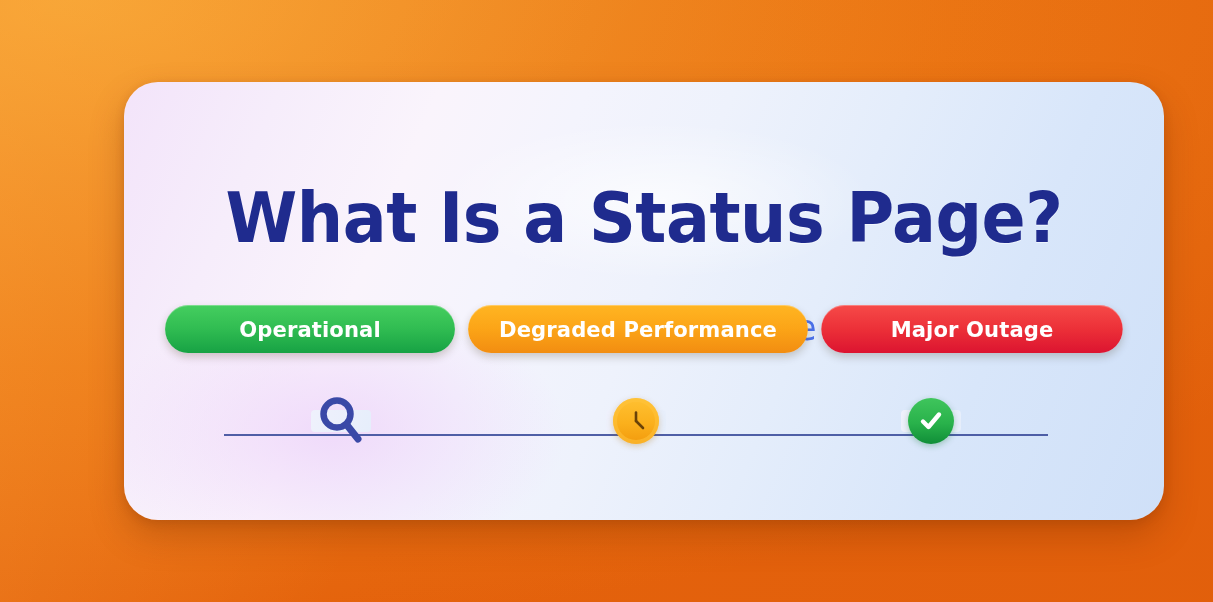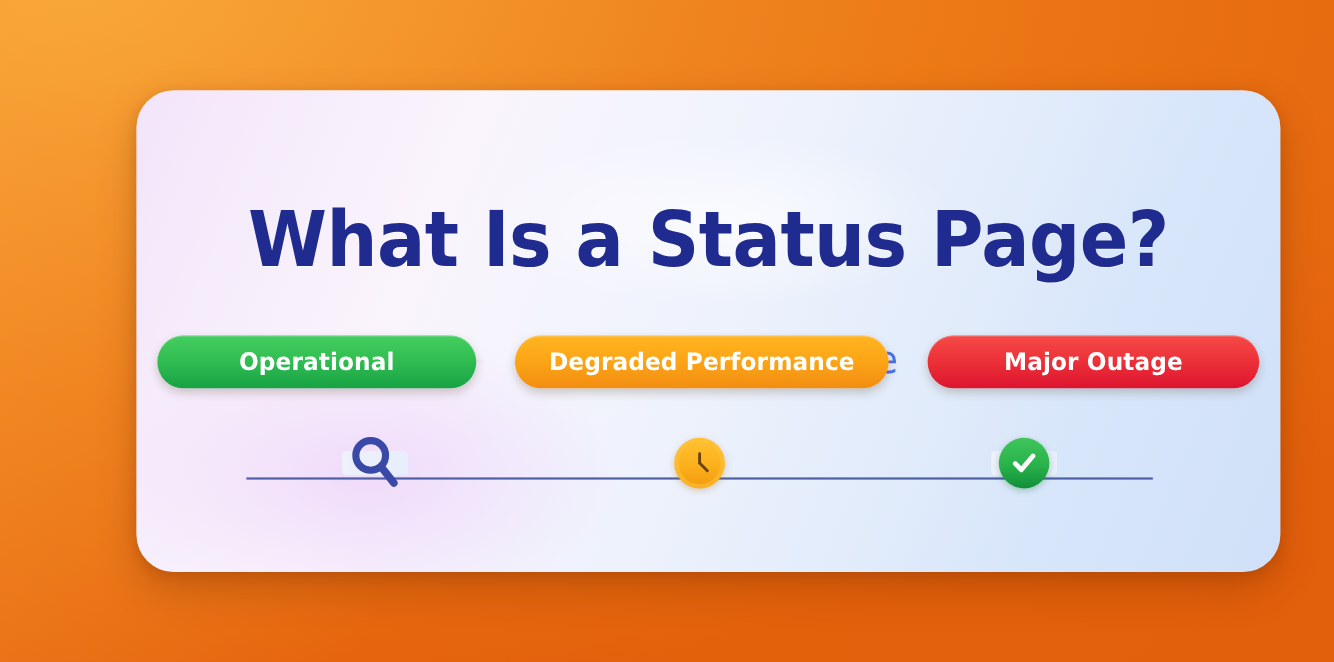--- a/index.html
+++ b/index.html
@@ -133,21 +133,20 @@
 
   
   .pill-row {
     position: absolute;
     left: 0;
     top: 223px;
     width: 100%;
     display: flex;
     align-items: center;
     justify-content: center;
-    gap: 22px;
   }
   .pill {
     height: 48px;
     display: flex;
     align-items: center;
     justify-content: center;
     border-radius: 26px;
     padding: 0 30px;
     color: #FFFFFF;
     font-family: "DejaVu Sans", sans-serif;

